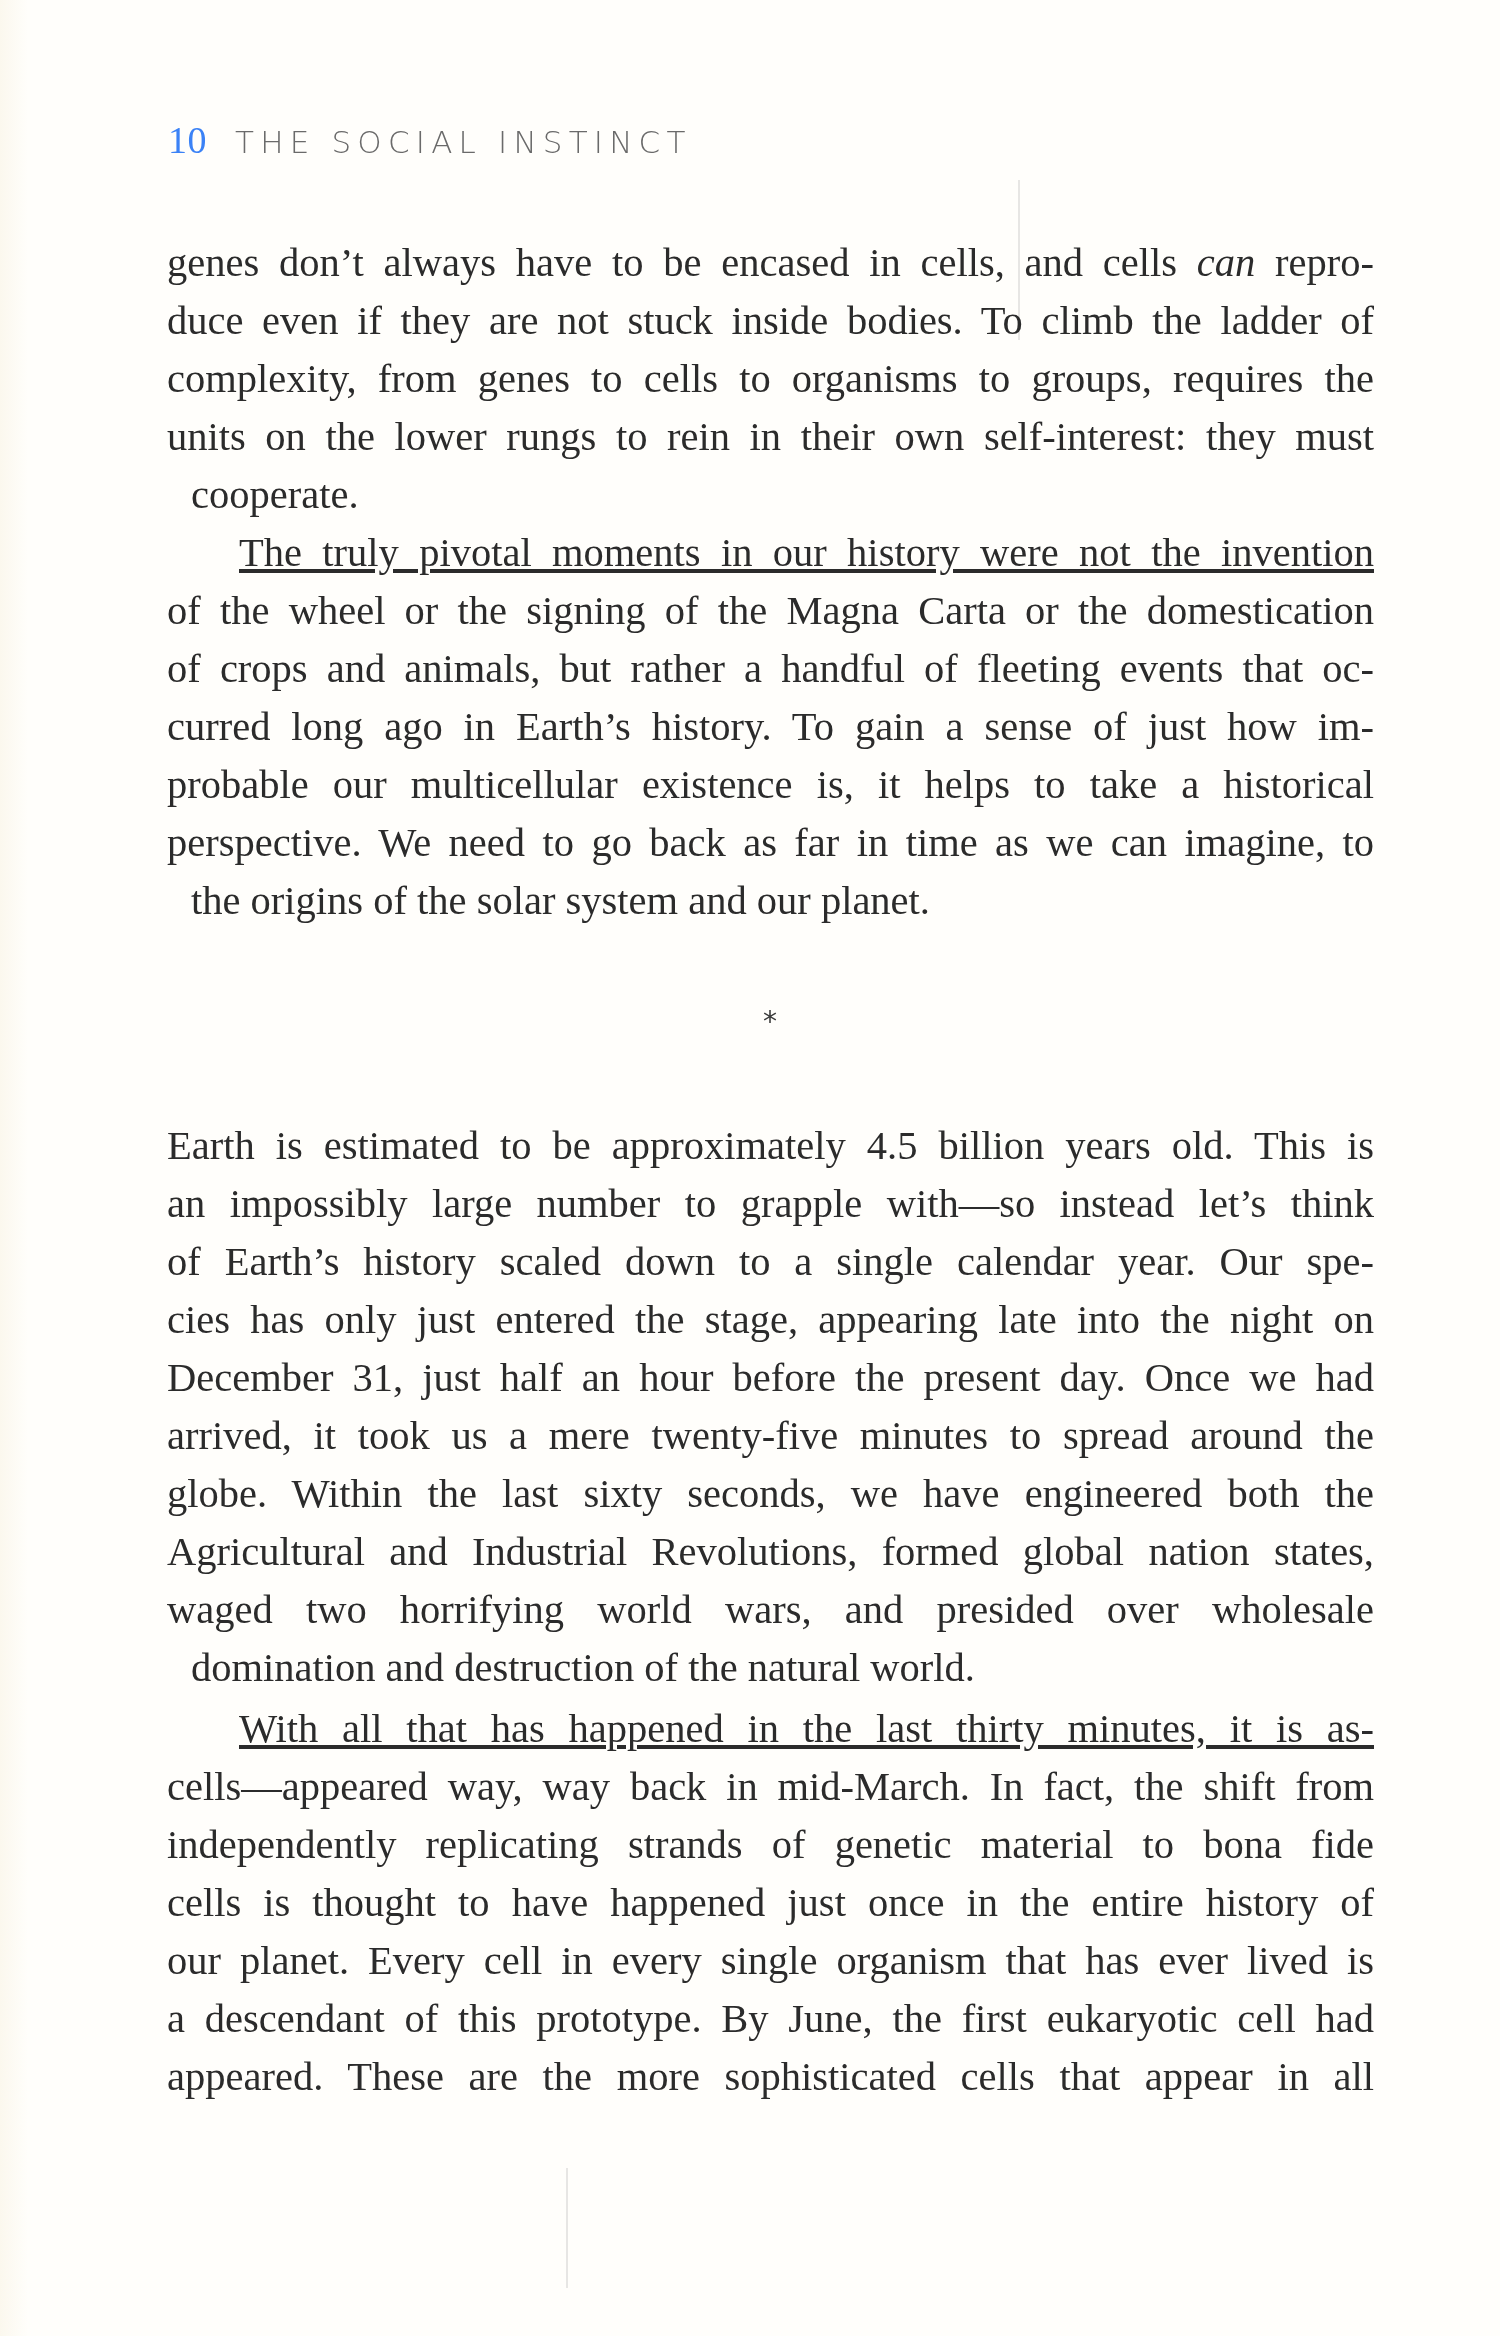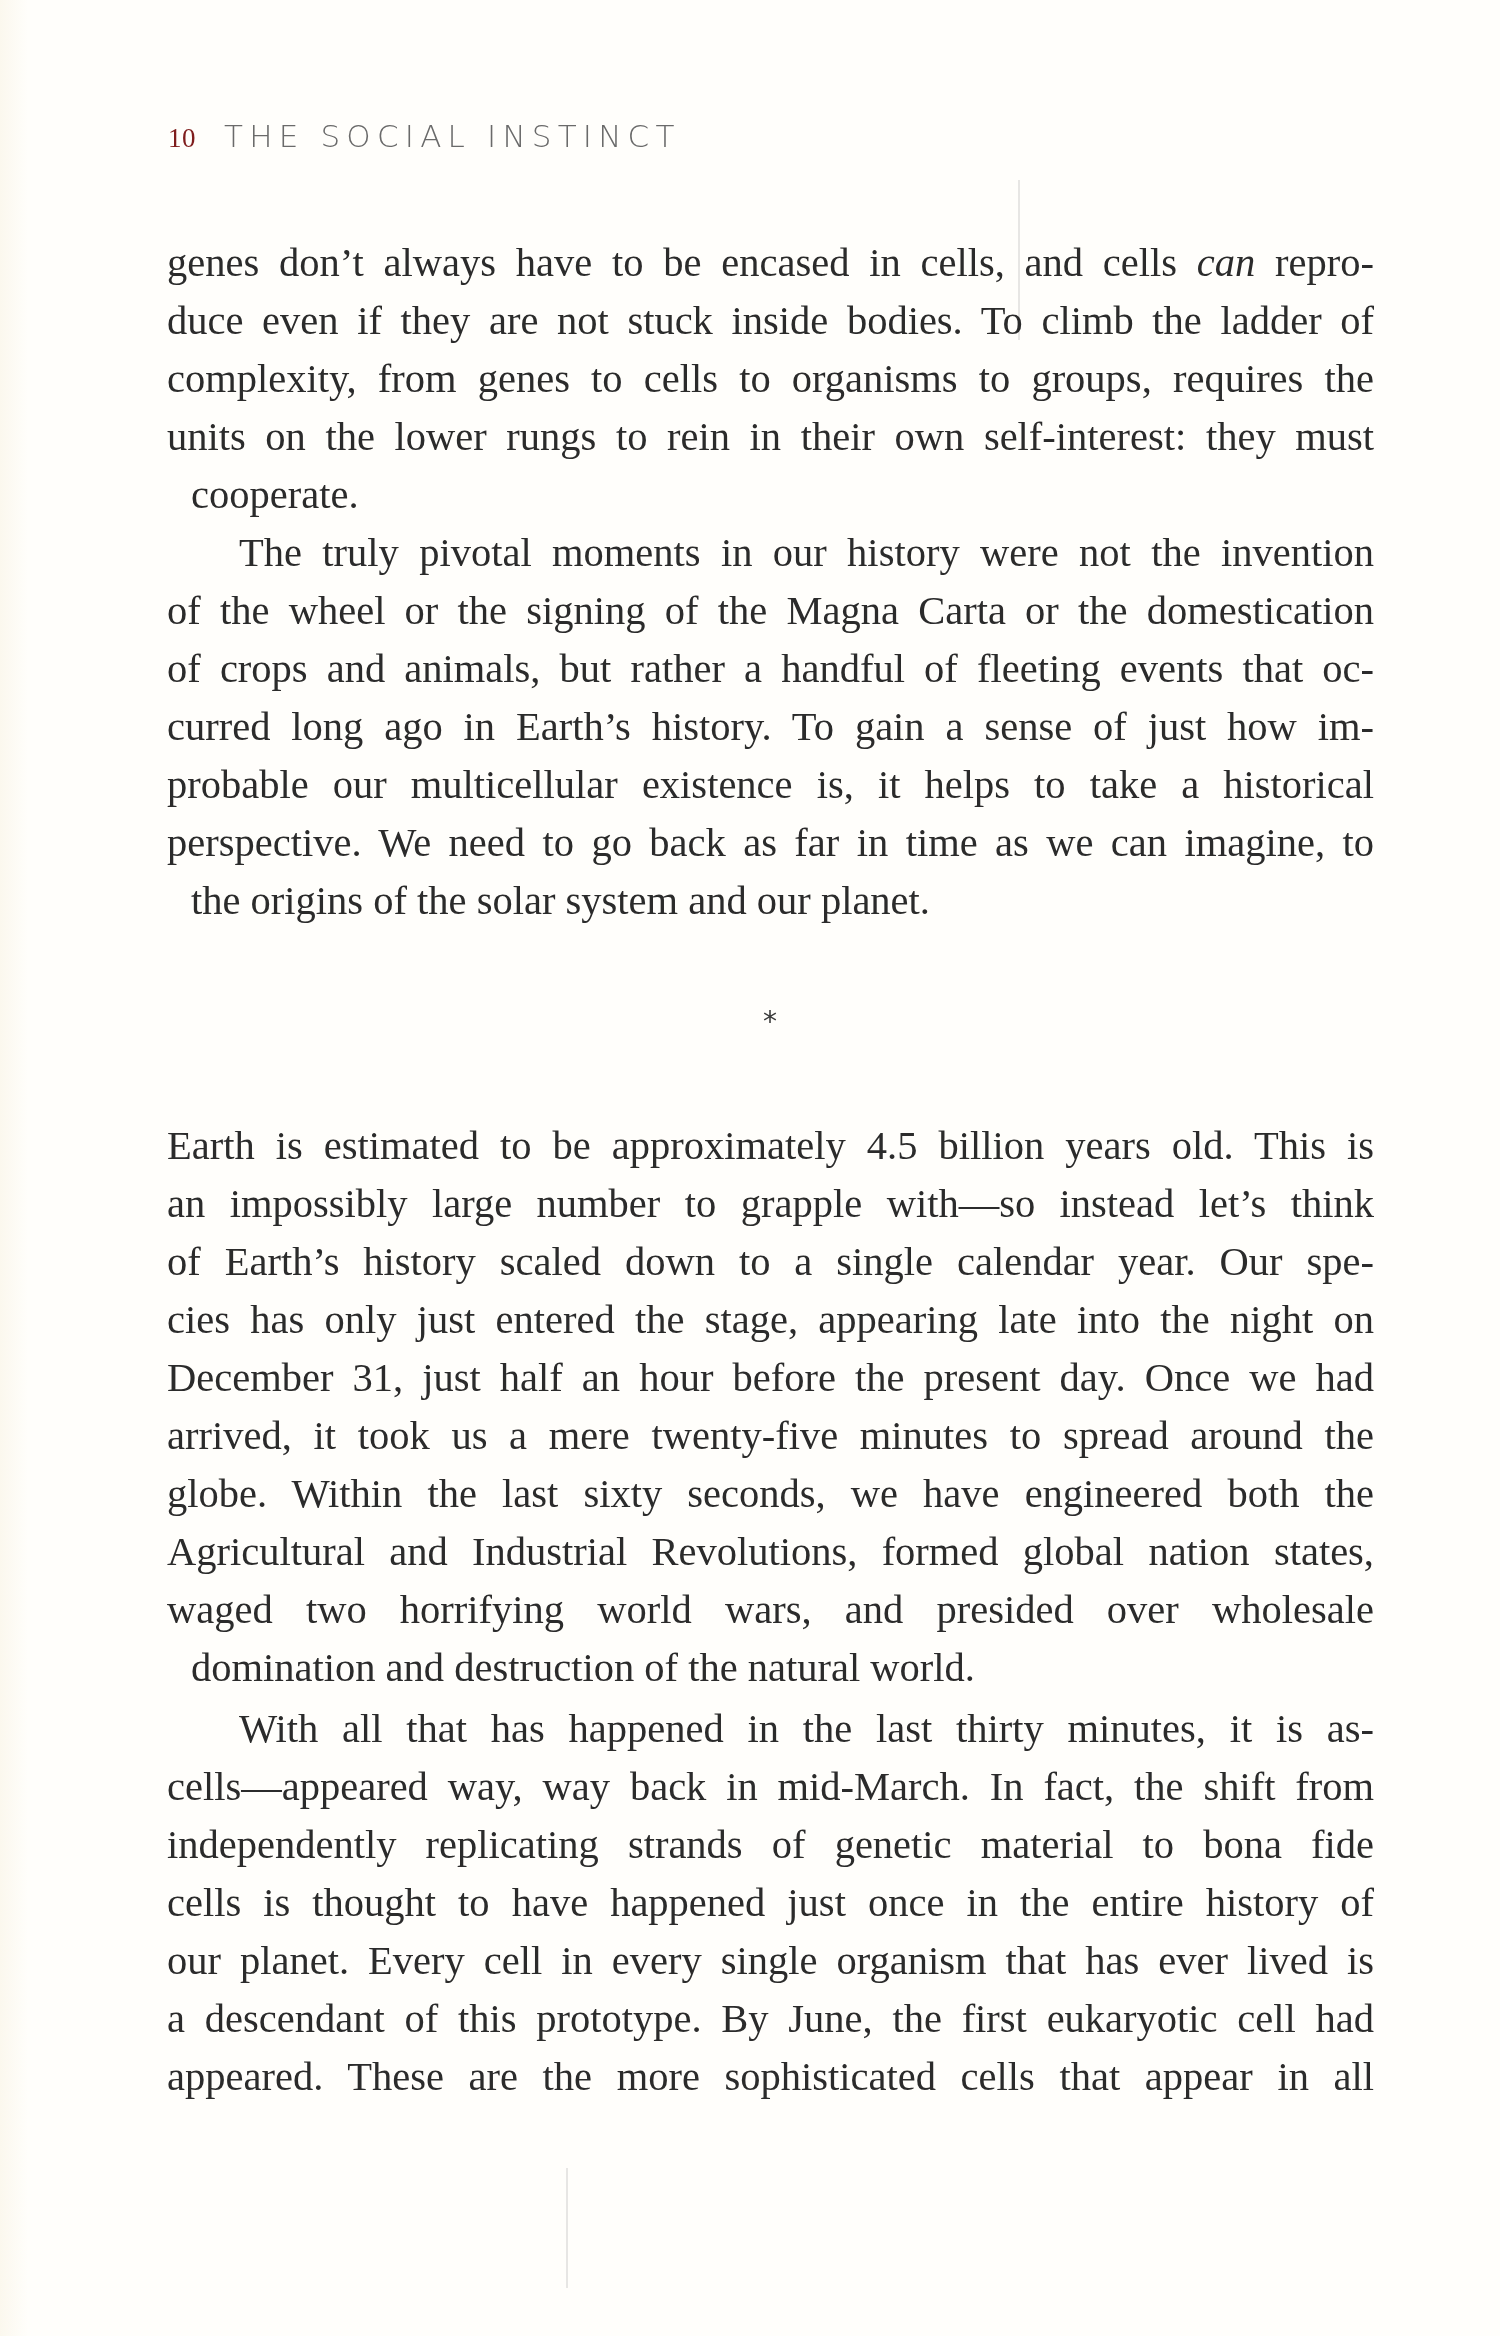--- a/index.html
+++ b/index.html
@@ -37,22 +37,22 @@
       position: absolute;
       left: 168px;
       top: 118px;
       height: 36px;
       display: flex;
       align-items: baseline;
       white-space: nowrap;
     }
     .folio {
       font-family: "Liberation Serif", serif;
-      font-size: 27px;
-      color: #7f1d1d;
+      font-size: 38px;
+      color: #3b82f6;
       letter-spacing: 0.5px;
     }
     .book-title {
       font-family: "DejaVu Sans", "Liberation Sans", sans-serif;
       font-weight: 300;
       font-size: 31px;
       letter-spacing: 6.2px;
       color: #6a6a6a;
       margin-left: 28px;
       text-transform: uppercase;
@@ -88,20 +88,21 @@
       width: 100%;
       text-align: justify;
       text-align-last: justify;
       white-space: normal;
     }
     .line.last > span.fill {
       text-align-last: left;
     }
     .line.indent > span.fill {
       width: 100%;
+      text-decoration: underline;
     }
     .section-break {
       position: absolute;
       left: 0;
       width: 1500px;
       top: 1002px;
       text-align: center;
       font-family: "DejaVu Sans", sans-serif;
       font-size: 28px;
       color: #3a3a3a;

